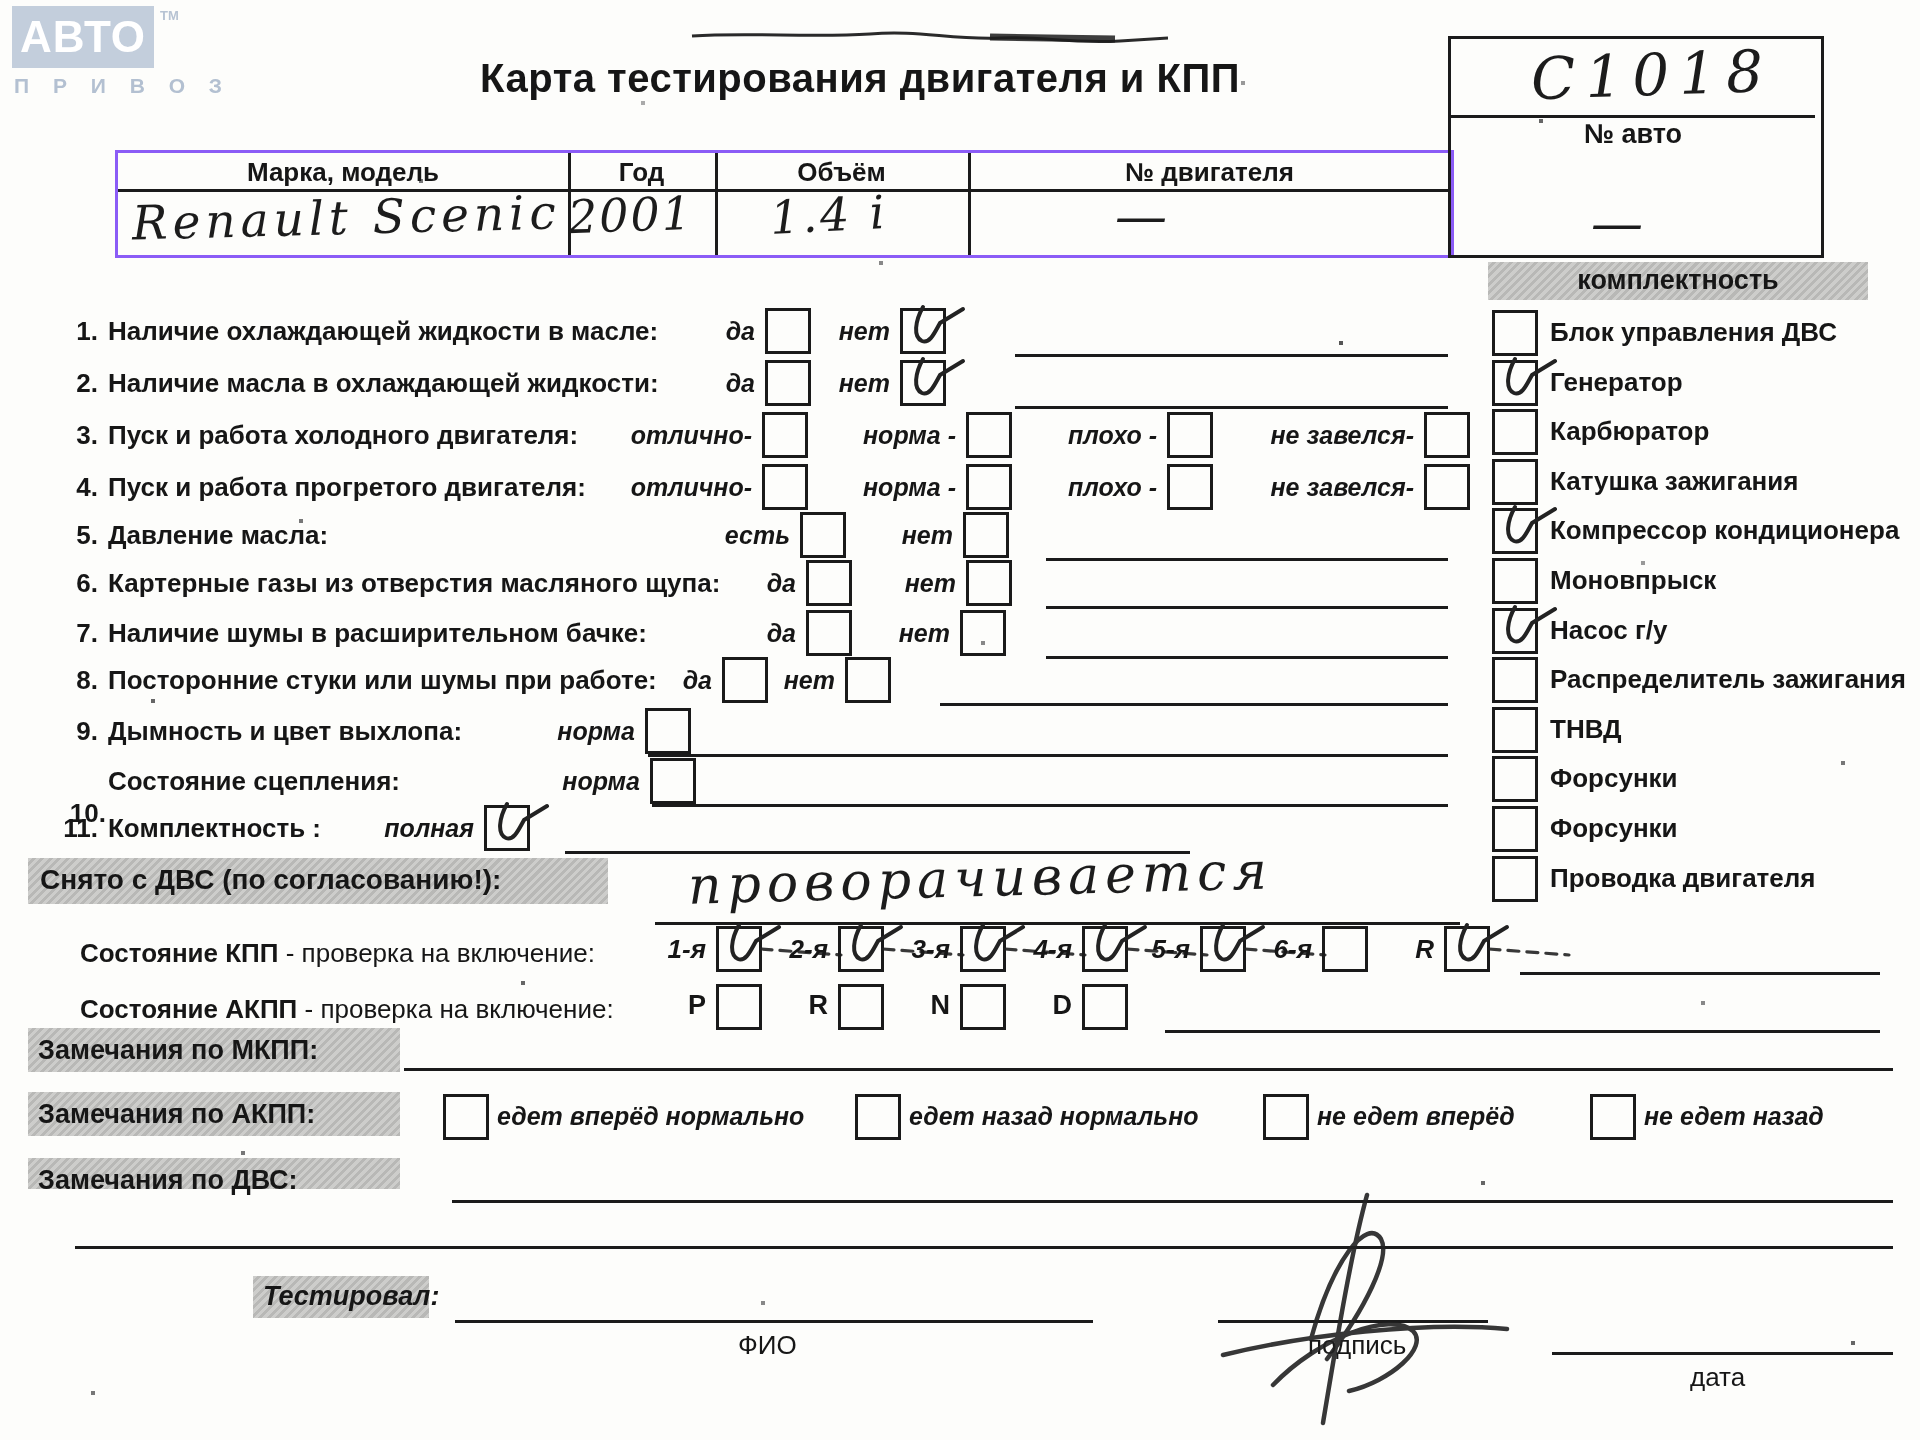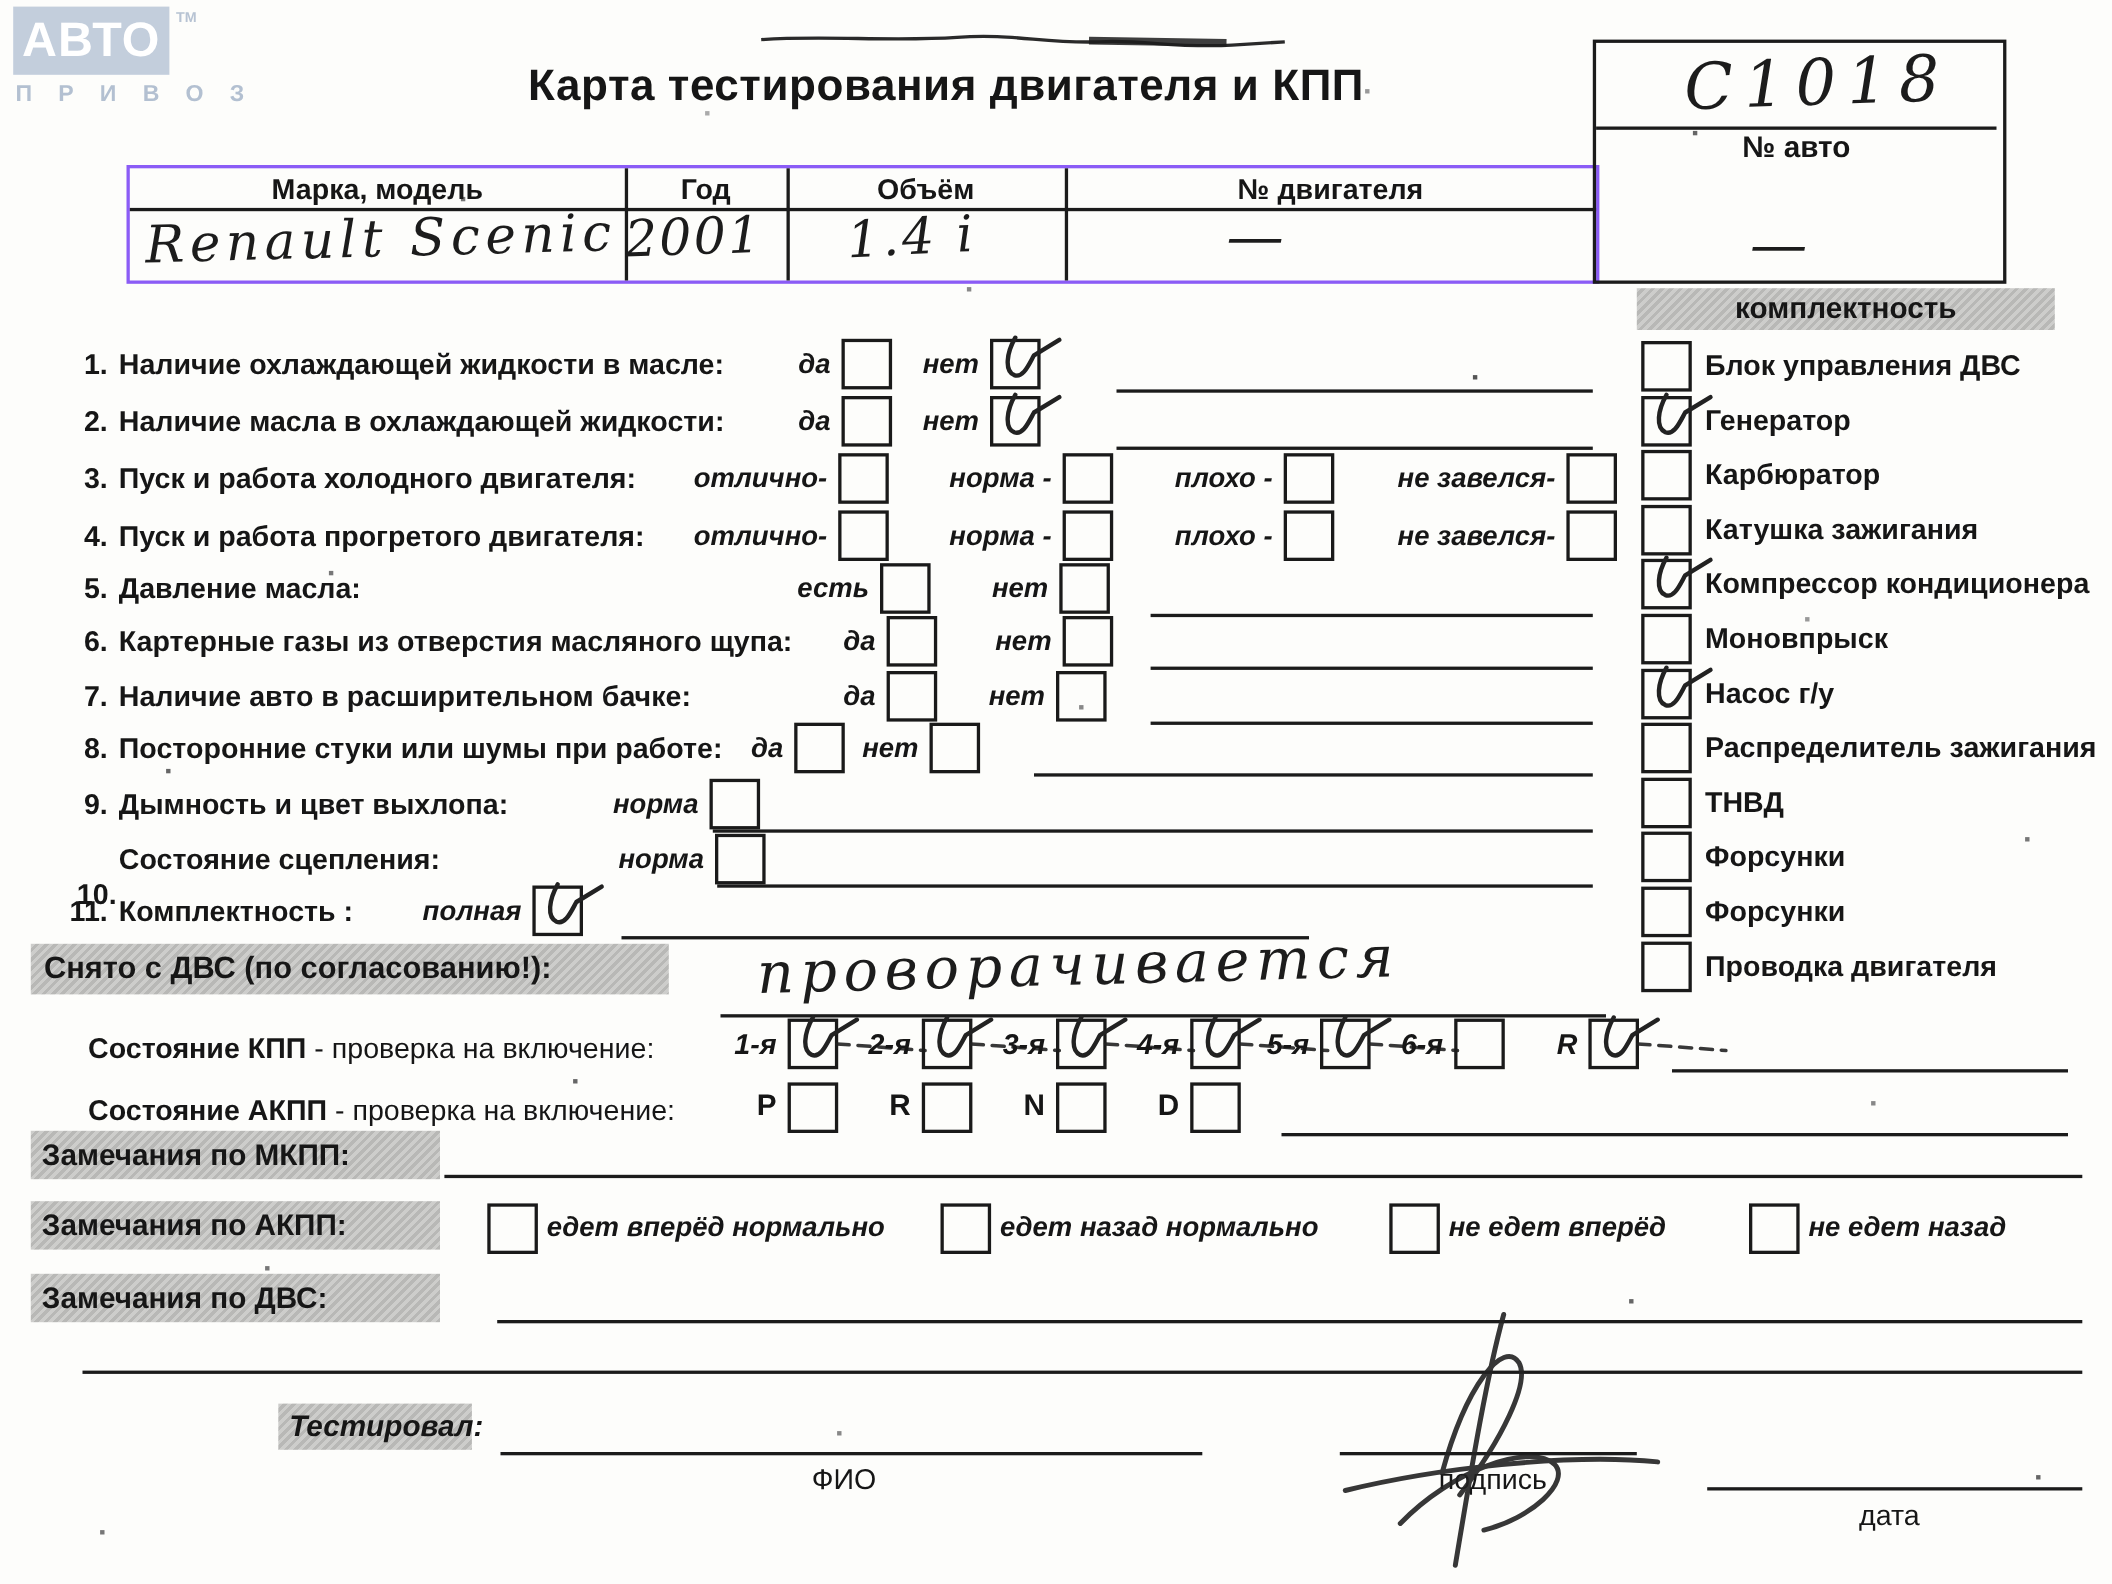--- a/index.html
+++ b/index.html
@@ -99,21 +99,21 @@
 
   <div class="abs shade" style="left:28px;top:1028px;width:372px;height:44px;">
     <div class="bar-label">Замечания по МКПП:</div>
   </div>
   <div class="rule" style="left:404px;top:1068px;width:1489px;"></div>
 
   <div class="abs shade" style="left:28px;top:1092px;width:372px;height:44px;">
     <div class="bar-label">Замечания по АКПП:</div>
   </div>
 
-  <div class="abs shade" style="left:28px;top:1158px;width:372px;height:44px;">
+  <div class="abs shade" style="left:28px;top:1158px;width:372px;height:31px;">
     <div class="bar-label">Замечания по ДВС:</div>
   </div>
   <div class="rule" style="left:452px;top:1200px;width:1441px;"></div>
 
   <div class="rule" style="left:75px;top:1246px;width:1818px;"></div>
 
   <div class="abs shade" style="left:253px;top:1276px;width:176px;height:42px;">
     <div class="b i" style="font-size:27px;padding:5px 0 0 10px;white-space:nowrap;">Тестировал:</div>
   </div>
   <div class="rule" style="left:455px;top:1320px;width:638px;"></div>
@@ -182,21 +182,21 @@
     <div class="chk" style="left: 963px; top: 512px; position: absolute;"></div>
     <div class="rule" style="left: 1046px; top: 558px; width: 402px; height: 3px; position: absolute;"></div>
     <div class="item-num" style="left: 52px; top: 568px; width: 46px; position: absolute;">6.</div>
     <div class="item-label" style="left: 108px; top: 568px; position: absolute;">Картерные газы из отверстия масляного щупа:</div>
     <div class="opt-label" style="position: absolute; right: 1124px; top: 569px;">да</div>
     <div class="chk" style="left: 806px; top: 560px; position: absolute;"></div>
     <div class="opt-label" style="position: absolute; right: 964px; top: 569px;">нет</div>
     <div class="chk" style="left: 966px; top: 560px; position: absolute;"></div>
     <div class="rule" style="left: 1046px; top: 606px; width: 402px; height: 3px; position: absolute;"></div>
     <div class="item-num" style="left: 52px; top: 618px; width: 46px; position: absolute;">7.</div>
-    <div class="item-label" style="left: 108px; top: 618px; position: absolute;">Наличие авто в расширительном бачке:</div>
+    <div class="item-label" style="left: 108px; top: 618px; position: absolute;">Наличие шумы в расширительном бачке:</div>
     <div class="opt-label" style="position: absolute; right: 1124px; top: 619px;">да</div>
     <div class="chk" style="left: 806px; top: 610px; position: absolute;"></div>
     <div class="opt-label" style="position: absolute; right: 970px; top: 619px;">нет</div>
     <div class="chk" style="left: 960px; top: 610px; position: absolute;"></div>
     <div class="rule" style="left: 1046px; top: 656px; width: 402px; height: 3px; position: absolute;"></div>
     <div class="item-num" style="left: 52px; top: 665px; width: 46px; position: absolute;">8.</div>
     <div class="item-label" style="left: 108px; top: 665px; position: absolute;">Посторонние стуки или шумы при работе:</div>
     <div class="opt-label" style="position: absolute; right: 1208px; top: 666px;">да</div>
     <div class="chk" style="left: 722px; top: 657px; position: absolute;"></div>
     <div class="opt-label" style="position: absolute; right: 1085px; top: 666px;">нет</div>

